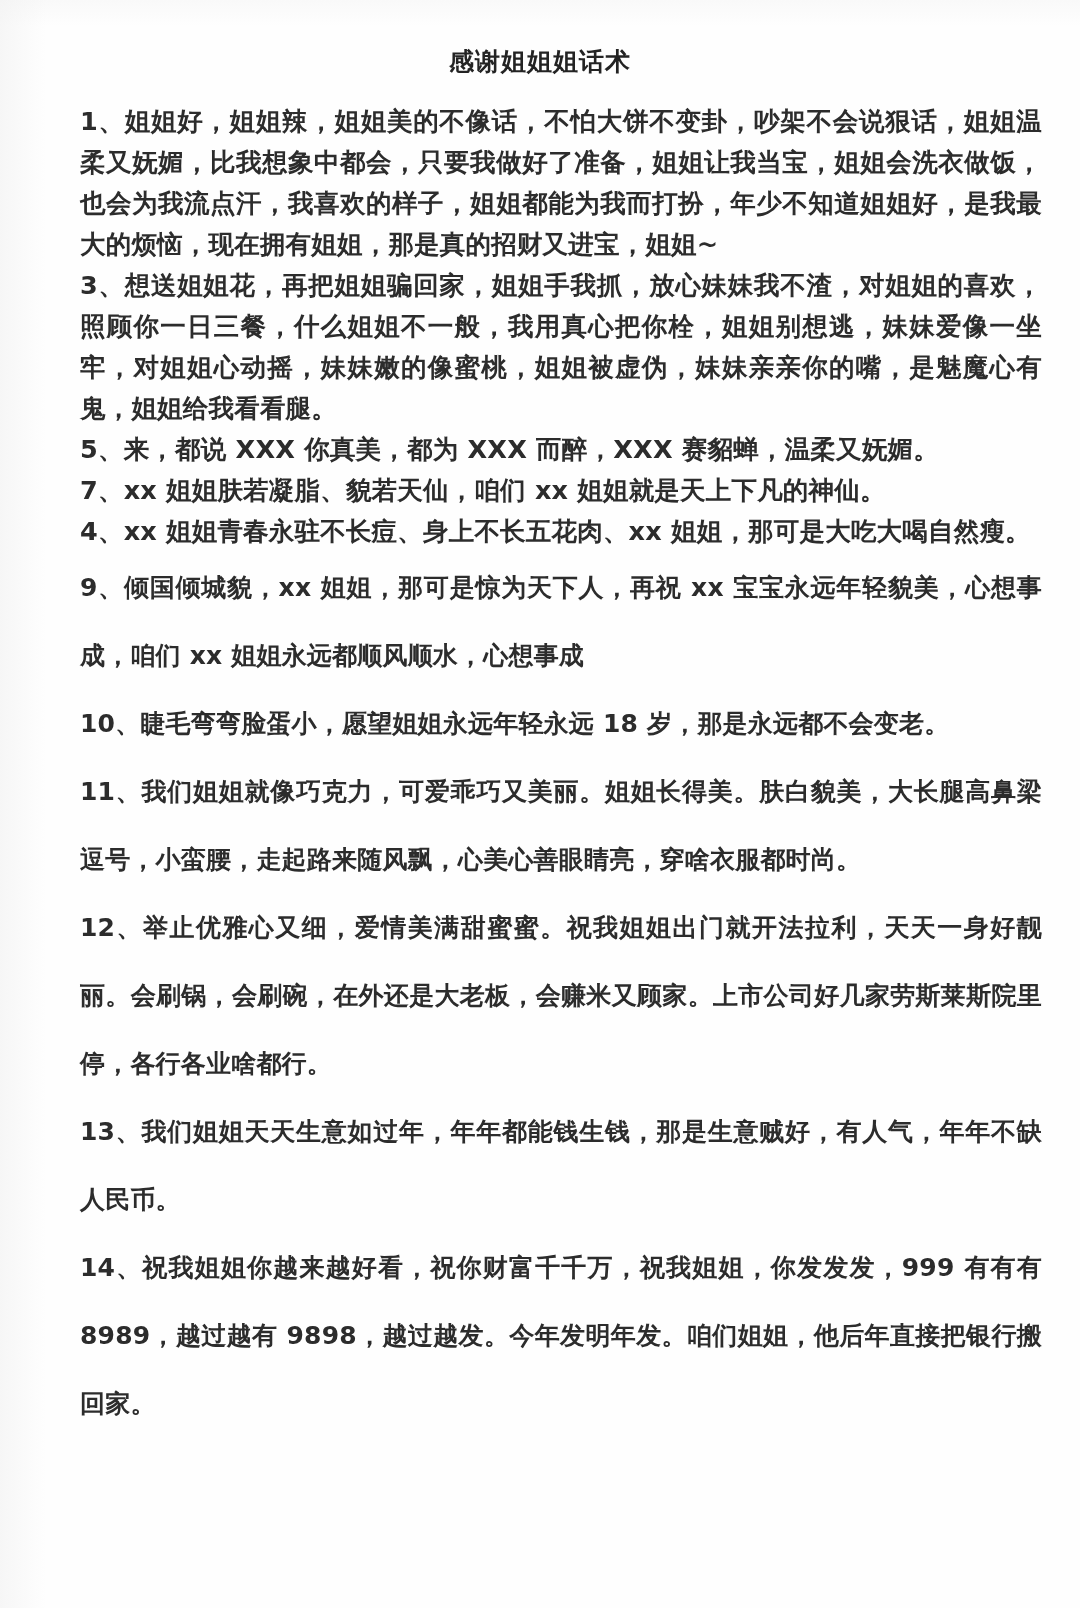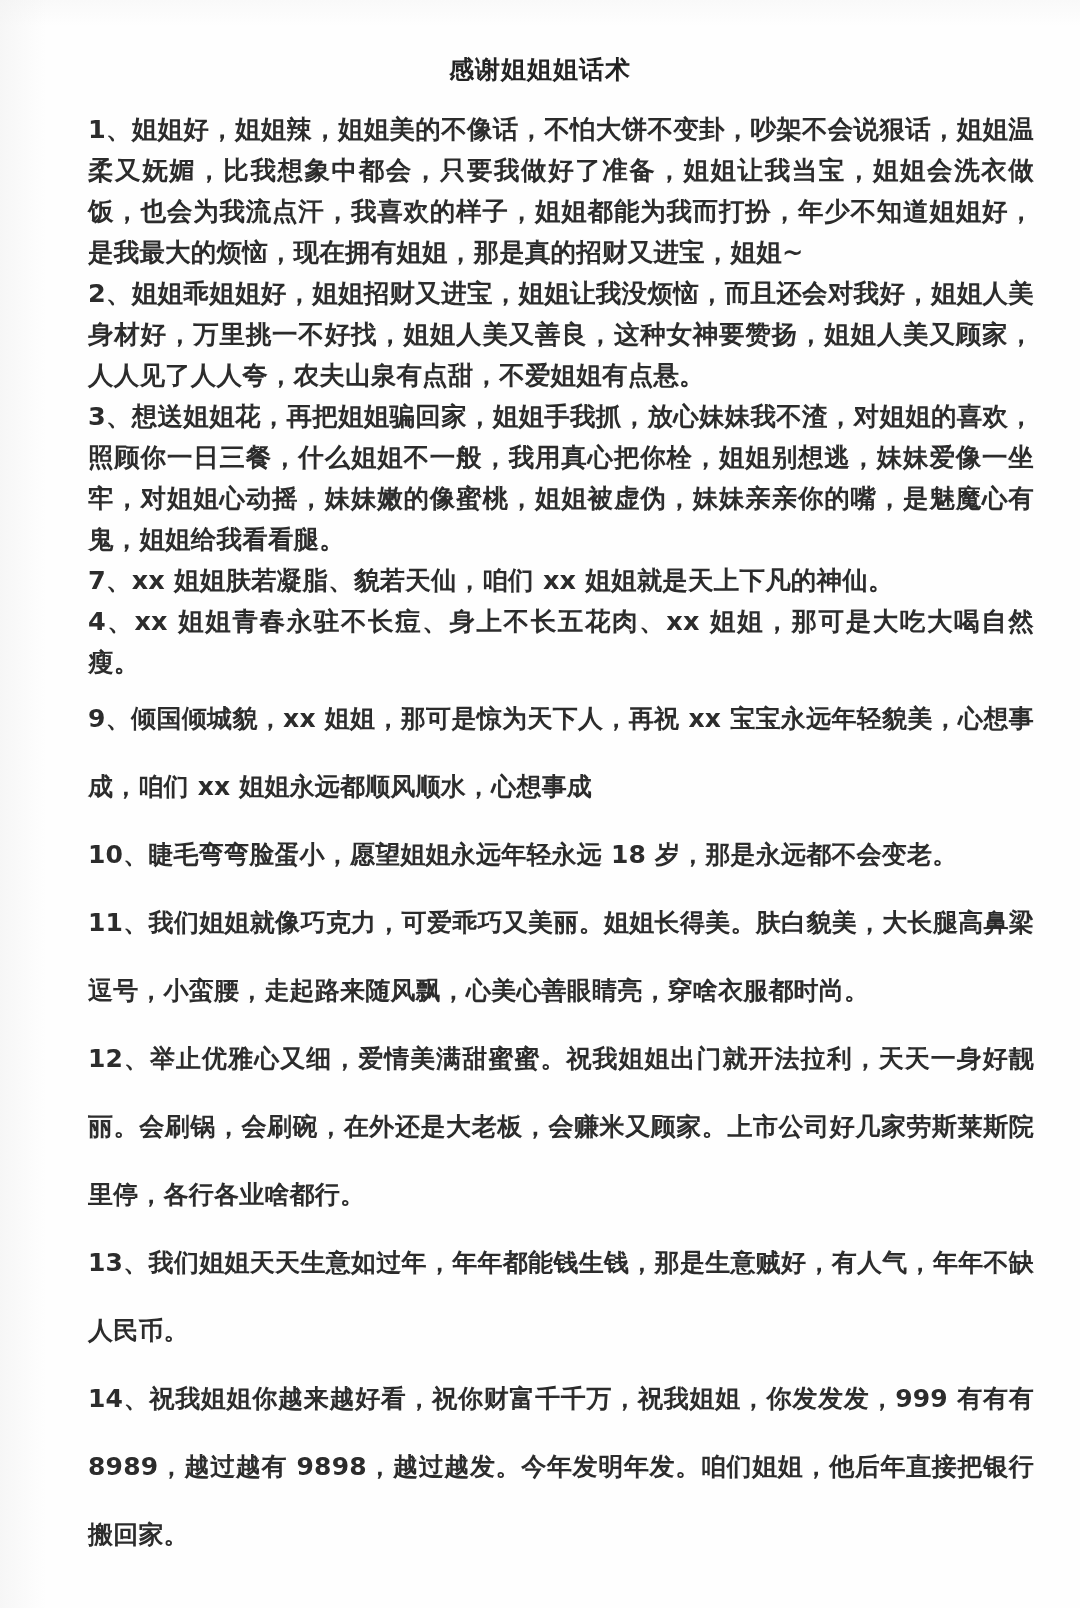--- a/index.html
+++ b/index.html
@@ -15,21 +15,21 @@
     color: #2b2b2b;
     -webkit-font-smoothing: antialiased;
   }
 
   .page {
     position: relative;
     width: 1080px;
     height: 1608px;
     background: #fefefe;
     box-sizing: border-box;
-    padding: 16px;
+    padding: 8px;
   }
 
   
   .page::before {
     content: "";
     position: absolute;
     inset: 0;
     background:
       linear-gradient(90deg, rgba(240,240,240,0.55) 0px, rgba(255,255,255,0) 46px),
       linear-gradient(180deg, rgba(244,244,244,0.5) 0px, rgba(255,255,255,0) 26px);
@@ -87,22 +87,22 @@
 </head>
 <body>
 
 <div class="page">
 
   <h1 class="doc-title">感谢姐姐姐话术</h1>
 
   <div class="body-col">
 
     <div class="block tight first-group">1、姐姐好，姐姐辣，姐姐美的不像话，不怕大饼不变卦，吵架不会说狠话，姐姐温柔又妩媚，比我想象中都会，只要我做好了准备，姐姐让我当宝，姐姐会洗衣做饭，也会为我流点汗，我喜欢的样子，姐姐都能为我而打扮，年少不知道姐姐好，是我最大的烦恼，现在拥有姐姐，那是真的招财又进宝，姐姐~</div>
-    <div class="block tight">2、姐姐乖姐姐好，姐姐招财又进宝，姐姐让我没烦恼，而且还会对我好，姐姐人美身材好，万里挑一不好找，姐姐人美又善良，这种女神要赞扬，姐姐人美又顾家，人人见了人人夸，农夫山泉有点甜，不爱姐姐有点悬。</div>
     <div class="block tight">3、想送姐姐花，再把姐姐骗回家，姐姐手我抓，放心妹妹我不渣，对姐姐的喜欢，照顾你一日三餐，什么姐姐不一般，我用真心把你栓，姐姐别想逃，妹妹爱像一坐牢，对姐姐心动摇，妹妹嫩的像蜜桃，姐姐被虚伪，妹妹亲亲你的嘴，是魅魔心有鬼，姐姐给我看看腿。</div>
+    <div class="block tight">5、来，都说 XXX 你真美，都为 XXX 而醉，XXX 赛貂蝉，温柔又妩媚。</div>
     <div class="block tight">7、xx 姐姐肤若凝脂、貌若天仙，咱们 xx 姐姐就是天上下凡的神仙。</div>
     <div class="block tight">4、xx 姐姐青春永驻不长痘、身上不长五花肉、xx 姐姐，那可是大吃大喝自然瘦。</div>
 
     <div class="block loose gap-before">9、倾国倾城貌，xx 姐姐，那可是惊为天下人，再祝 xx 宝宝永远年轻貌美，心想事成，咱们 xx 姐姐永远都顺风顺水，心想事成</div>
     <div class="block loose">10、睫毛弯弯脸蛋小，愿望姐姐永远年轻永远 18 岁，那是永远都不会变老。</div>
     <div class="block loose">11、我们姐姐就像巧克力，可爱乖巧又美丽。姐姐长得美。肤白貌美，大长腿高鼻梁逗号，小蛮腰，走起路来随风飘，心美心善眼睛亮，穿啥衣服都时尚。</div>
     <div class="block loose">12、举止优雅心又细，爱情美满甜蜜蜜。祝我姐姐出门就开法拉利，天天一身好靓丽。会刷锅，会刷碗，在外还是大老板，会赚米又顾家。上市公司好几家劳斯莱斯院里停，各行各业啥都行。</div>
     <div class="block loose">13、我们姐姐天天生意如过年，年年都能钱生钱，那是生意贼好，有人气，年年不缺人民币。</div>
     <div class="block loose">14、祝我姐姐你越来越好看，祝你财富千千万，祝我姐姐，你发发发，999 有有有 8989，越过越有 9898，越过越发。今年发明年发。咱们姐姐，他后年直接把银行搬回家。</div>
 

